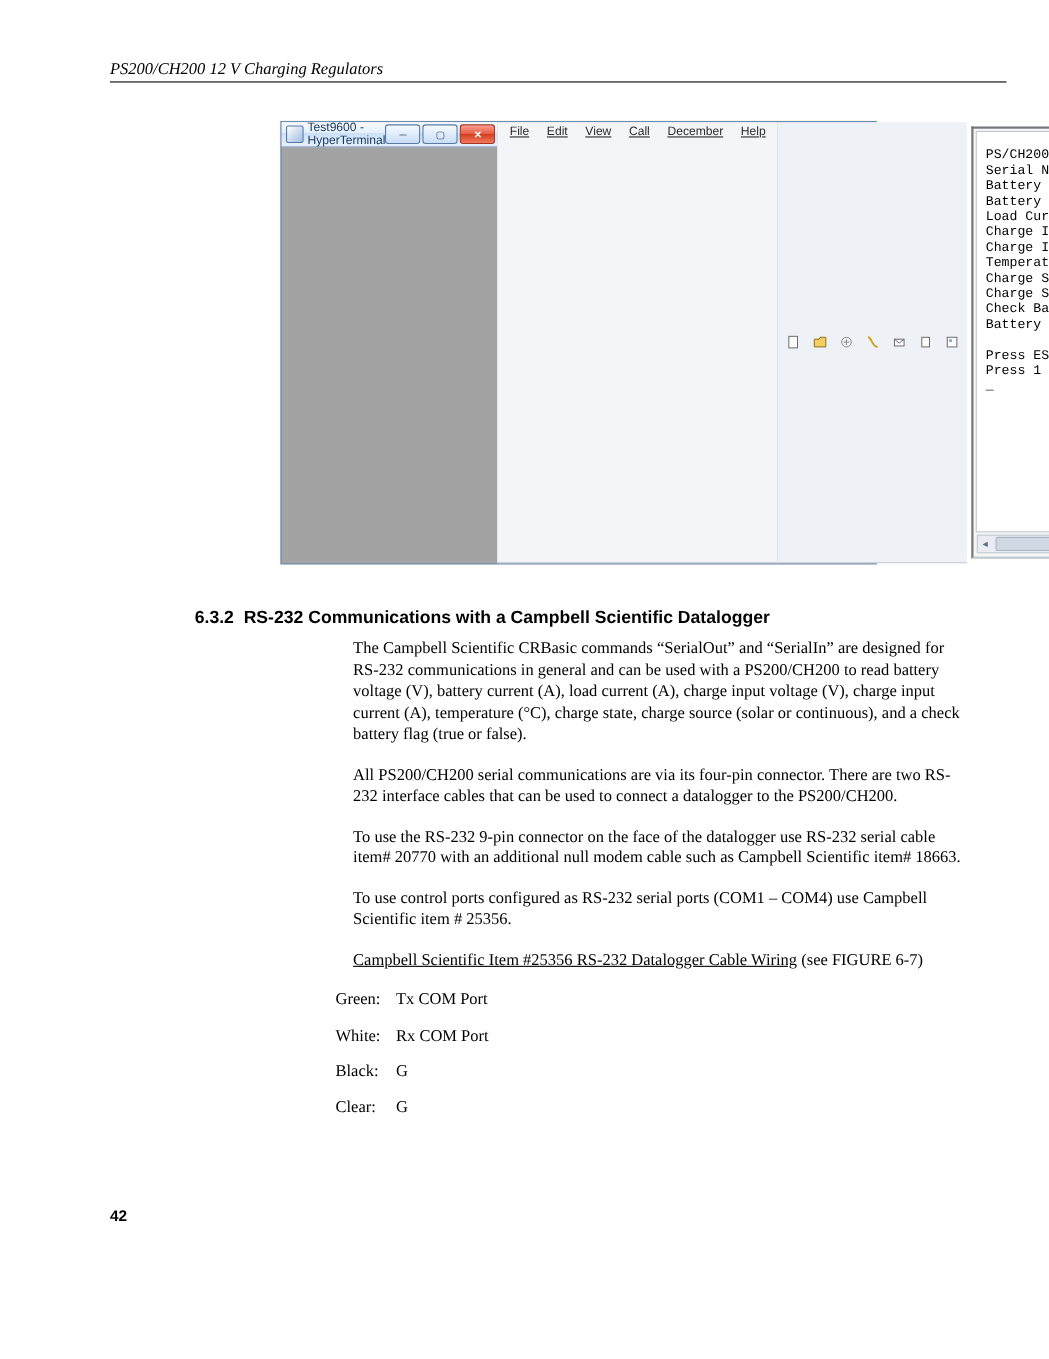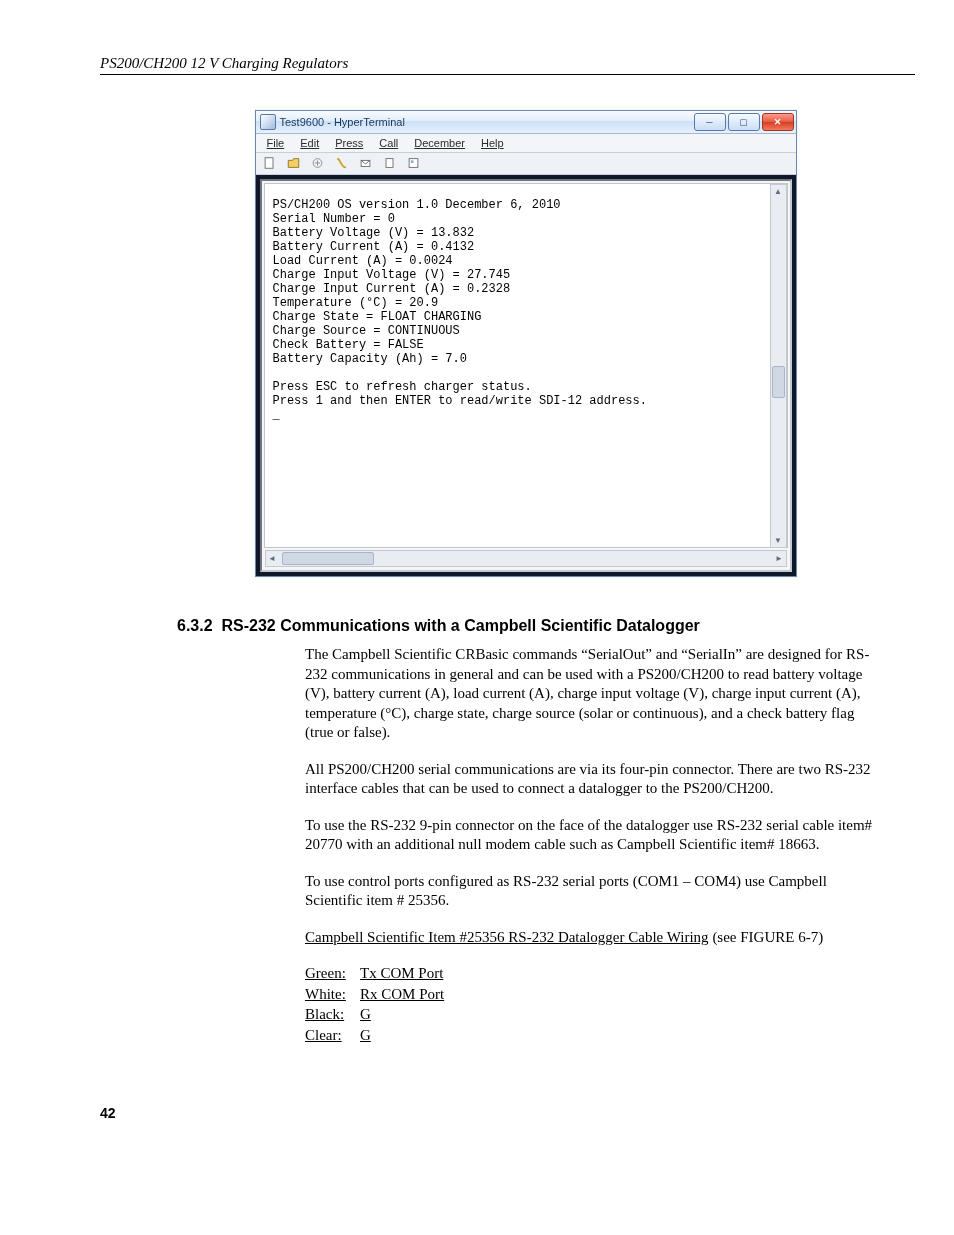--- a/index.html
+++ b/index.html
@@ -27,23 +27,23 @@
     margin-bottom: 40px;
   }
 
   
   .ht-window {
     width: 540px;
     border: 1px solid #6a8bb0;
     box-shadow: 0 0 0 1px rgba(0,0,0,.03);
     font-family: "Segoe UI", Tahoma, Arial, sans-serif;
     font-size: 11px;
-    background: #0f172a;
+    background: #a3a3a3;
     display: flex;
-    flex-direction: column;
+    flex-direction: row;
     margin-left: 36px;
   }
   .titlebar {
     height: 22px;
     display: flex;
     align-items: center;
     background: linear-gradient(to bottom, #f7fbff 0%, #e3eefc 45%, #cbe0f7 46%, #e8f1fd 100%);
     border-bottom: 1px solid #9fb9d7;
     padding-left: 4px;
   }
@@ -162,28 +162,28 @@
     font-weight: bold;
     font-size: 16px;
     margin: 0 0 10px 77px;
   }
   .body-col {
     margin-left: 205px;
     margin-right: 40px;
     font-size: 15px;
     line-height: 1.3;
   }
-  .body-col p { margin: 0 0 17px 0; }
+  .body-col p { margin: 0 0 17px 16px; }
   .underline { text-decoration: underline; }
-  .wiring-table { display:grid; grid-template-columns:55px auto; row-gap:1px;text-decoration:underline; }
+  .wiring-table { display:grid; grid-template-columns:55px auto; row-gap:13px; }
   .pagenum {
     font-family: Arial, Helvetica, sans-serif;
     font-weight:bold;
     font-size:14px;
-    margin-top:60px;
+    margin-top:80px;
   }
 </style>
 </head>
 <body>
 
 <div class="page">
 
   <div class="running-head">PS200/CH200 12 V Charging Regulators</div>
 
   <div class="figure-area">
@@ -195,21 +195,21 @@
         <div class="winbtns">
           <div class="winbtn">─</div>
           <div class="winbtn">▢</div>
           <div class="winbtn close">✕</div>
         </div>
       </div>
 
       <div class="menubar">
         <span>File</span>
         <span>Edit</span>
-        <span>Press</span>
+        <span>View</span>
         <span>Call</span>
         <span>December</span>
         <span>Help</span>
       </div>
 
       <div class="toolbar">
         <span class="tbicon">
             <svg viewBox="0 0 16 16">
               <rect x="3" y="2" width="9" height="12" fill="#fff" stroke="#666"></rect>
             </svg>

